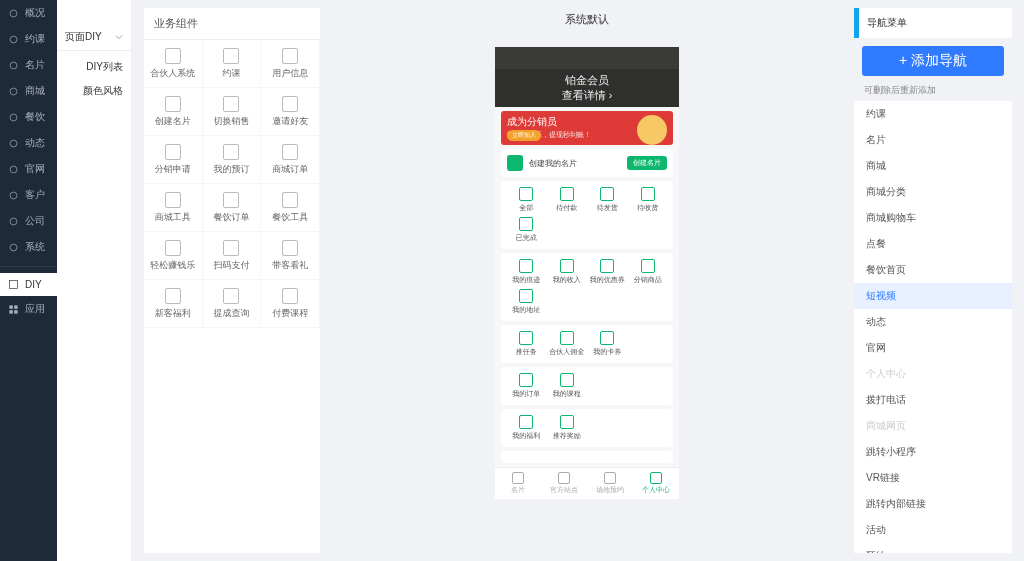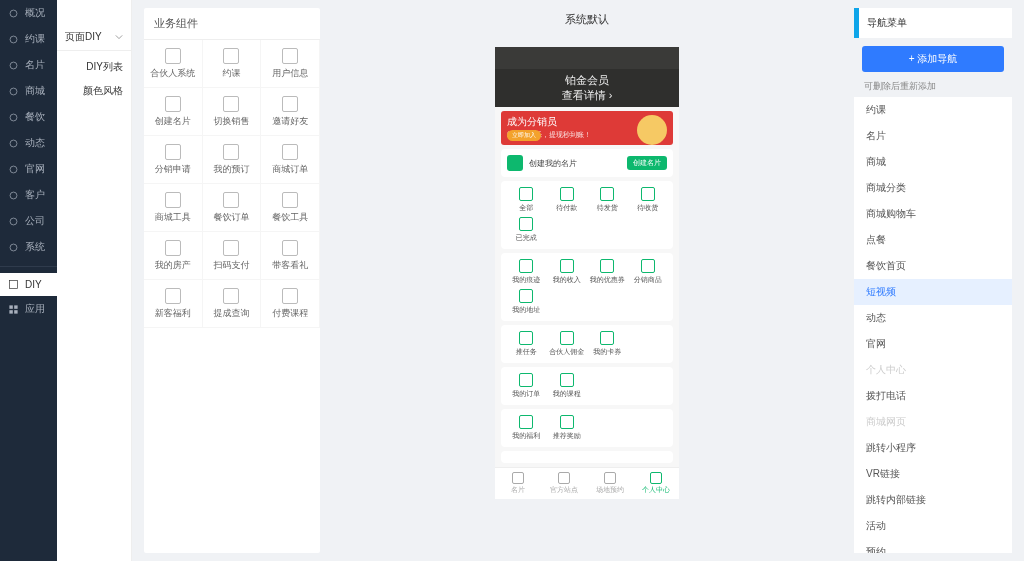--- a/index.html
+++ b/index.html
@@ -48,21 +48,21 @@
 .ph-create .btn2 { margin-left:auto; background:#0db86e; color:#fff; font-size:7px; padding:2px 6px; border-radius:3px; }
 .ph-tabbar { background:#fff; display:flex; border-top:1px solid #eee; }
 .tab { flex:1; display:flex; flex-direction:column; align-items:center; gap:1px; padding:4px 0; font-size:7px; color:#aaa; }
 .tab .ti { width:12px; height:12px; border:1px solid #aaa; border-radius:2px; }
 .tab.active { color:#0db86e; }
 .tab.active .ti { border-color:#0db86e; }
 
 
 .props { width:158px; font-size:10px; display:flex; flex-direction:column; }
 .props-head { background:#fff; padding:8px; border-left:5px solid #0ea5e9; font-weight:500; color:#333; }
-.props-btn { margin:8px; background:#2f7bff; color:#fff; border:none; padding:6px 10px; border-radius:3px; font-size:10px; cursor:pointer; }
+.props-btn { margin:8px; background:#2f7bff; color:#fff; border:none; padding:6px 10px; border-radius:3px; font-size:14px; cursor:pointer; }
 .props-note { font-size:9px; color:#888; padding:0 10px 4px; }
 .plist { flex:1; overflow:auto; background:#fff; }
 .pitem { padding:6px 12px; font-size:10px; color:#555; cursor:pointer; }
 .pitem.sel { background:#e6f0ff; color:#2f7bff; }
 .pitem.dis { color:#ccc; }
 
 
 svg { display:block; }
 </style>
 </head>
@@ -212,21 +212,21 @@
           <div class="wcell">
             <div class="pic"></div>
             <span>餐饮订单</span>
           </div>
           <div class="wcell">
             <div class="pic"></div>
             <span>餐饮工具</span>
           </div>
           <div class="wcell">
             <div class="pic"></div>
-            <span>我的房产</span>
+            <span>轻松赚钱乐</span>
           </div>
           <div class="wcell">
             <div class="pic"></div>
             <span>扫码支付</span>
           </div>
           <div class="wcell">
             <div class="pic"></div>
             <span>带客看礼</span>
           </div>
           <div class="wcell">

